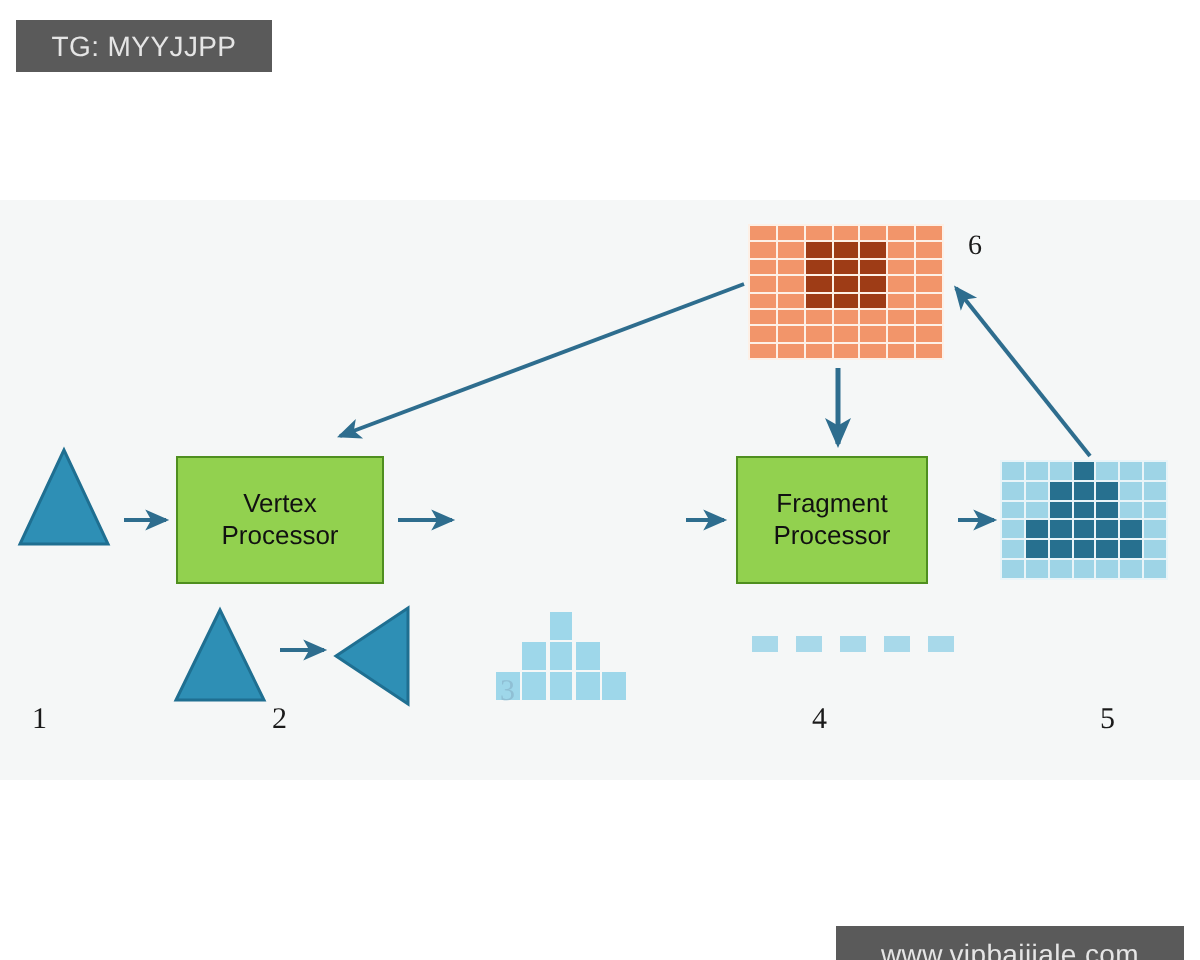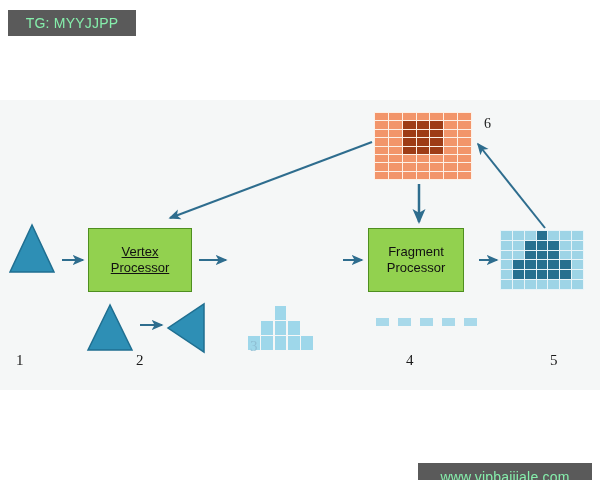--- a/index.html
+++ b/index.html
@@ -13,21 +13,21 @@
     height: 480px;
     background: #ffffff;
     overflow: hidden;
     font-family: "Liberation Sans", sans-serif;
   }
 
   
   .watermark {
     position: absolute;
     background: #5a5a5a;
-    color: #86efac;
+    color: #e5e5e5;
     font-family: "Liberation Sans", sans-serif;
     display: flex;
     align-items: center;
     justify-content: center;
     letter-spacing: 0.2px;
   }
   #wm-top {
     left: 8px;
     top: 10px;
     width: 128px;
@@ -60,21 +60,21 @@
     display: flex;
     align-items: center;
     justify-content: center;
     text-align: center;
     color: #111111;
     font-size: 13px;
     line-height: 1.25;
     font-family: "Liberation Sans", sans-serif;
     box-sizing: border-box;
   }
-  #box-vertex   { left: 88px;  top: 128px; width: 104px; height: 64px; text-decoration: underline; }
+  #box-vertex   { left: 88px;  top: 128px; width: 104px; height: 64px; }
   #box-raster   { left: 232px; top: 128px; width: 104px; height: 64px; }
   #box-fragment { left: 368px; top: 128px; width: 96px; height: 64px; }
 
   
   #overlay {
     position: absolute;
     left: 0; top: 0;
     width: 600px; height: 290px;
     overflow: visible;
   }

